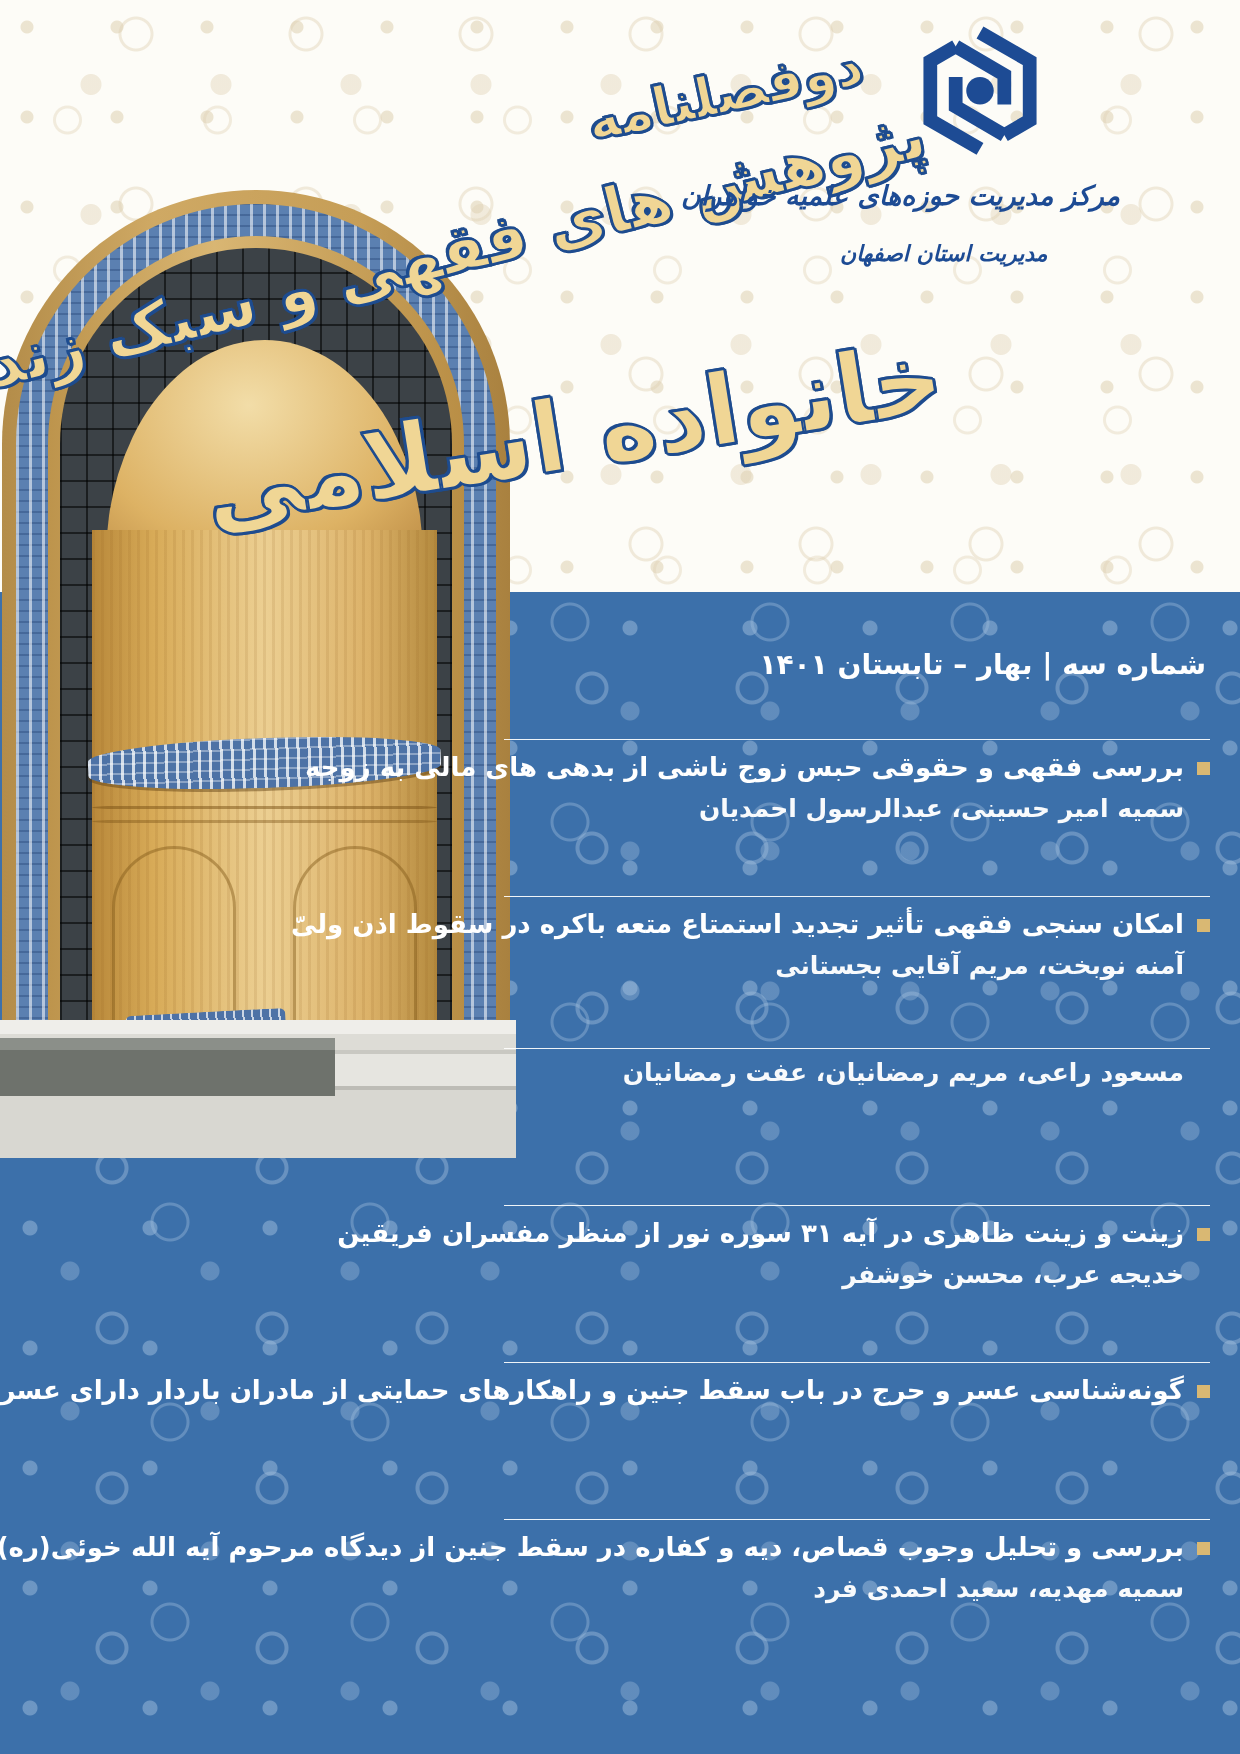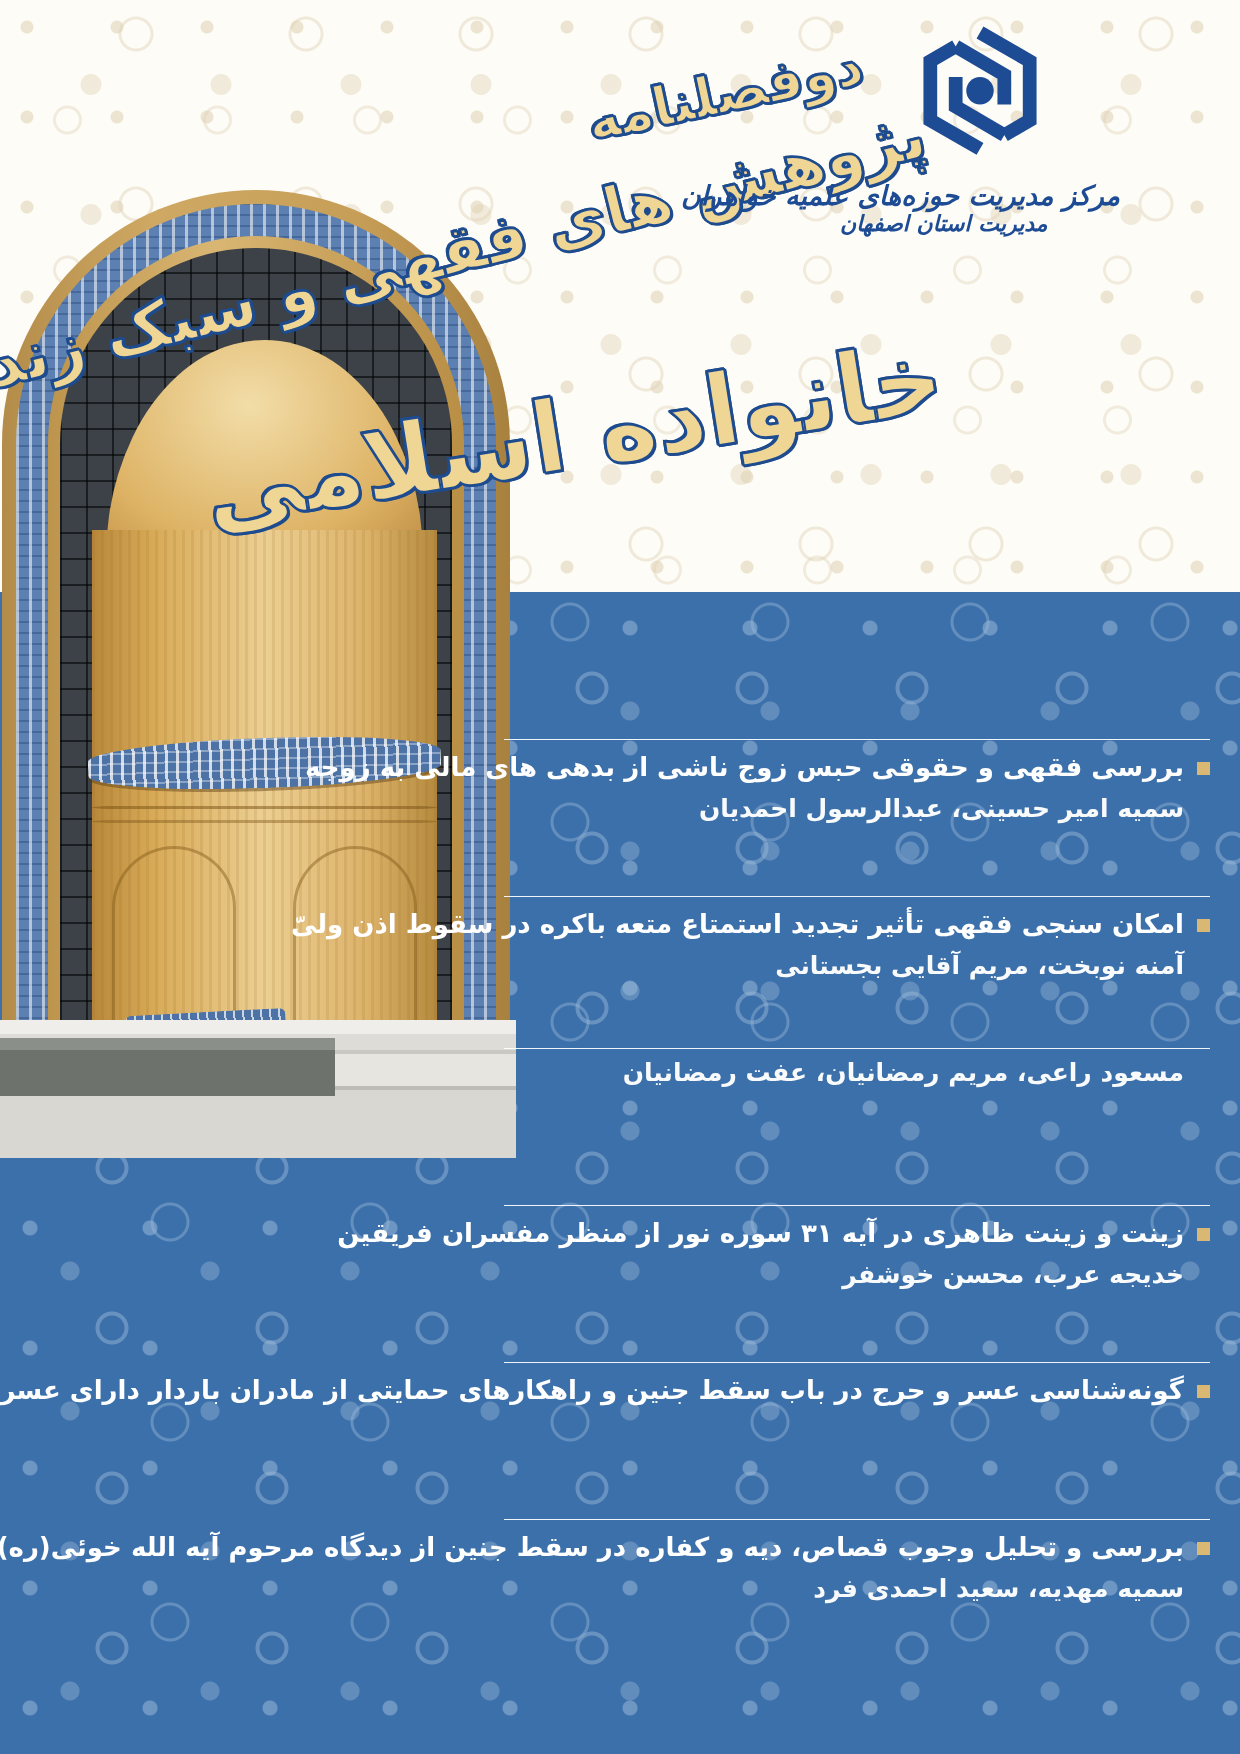--- a/index.html
+++ b/index.html
@@ -20,21 +20,21 @@
       radial-gradient(circle at 25% 30%, rgba(158,188,219,.50) 7px, transparent 8px),
       radial-gradient(circle at 70% 60%, transparent 12px, rgba(158,188,219,.45) 13px, rgba(158,188,219,.45) 16px, transparent 17px),
       radial-gradient(circle at 50% 85%, rgba(158,188,219,.38) 9px, transparent 10px),
       radial-gradient(circle at 85% 15%, transparent 16px, rgba(158,188,219,.40) 17px, rgba(158,188,219,.40) 19px, transparent 20px);
     background-size:120px 120px,160px 160px,140px 140px,200px 200px;}
 
   
   .logo-block{position:absolute;top:22px;left:840px;width:280px;z-index:6;text-align:left;direction:rtl;}
   .logo-block svg{display:block;margin:0 auto;}
   .pub-line1{margin-top:10px;color:#1d4b94;font-weight:bold;font-style:italic;font-size:27px;white-space:nowrap;}
-  .pub-line2{margin-top:0;color:#1d4b94;font-weight:bold;font-style:italic;font-size:22px;white-space:nowrap;}
+  .pub-line2{margin-top:30px;color:#1d4b94;font-weight:bold;font-style:italic;font-size:22px;white-space:nowrap;}
 
   
   .cal{position:absolute;z-index:5;direction:rtl;white-space:nowrap;font-weight:bold;color:#f0d695;
     -webkit-text-stroke:2px #1e4c8f;
     text-shadow:2px 0 0 #1e4c8f,-2px 0 0 #1e4c8f,0 2px 0 #1e4c8f,0 -2px 0 #1e4c8f,2px 2px 0 #1e4c8f,-2px -2px 0 #1e4c8f;}
   .cal-type{top:62px;left:560px;width:330px;font-size:54px;text-align:center;transform:rotate(-12deg);}
   .cal-field{top:185px;left:205px;width:730px;font-size:64px;text-align:center;transform:rotate(-14deg);}
   .cal-main{top:360px;left:415px;width:530px;font-size:98px;text-align:center;transform:rotate(-9deg);}
 
   
@@ -137,20 +137,21 @@
             </div>
           </div>
         </div>
       </div>
     </div>
     <div class="steps">
       <div class="slab"></div>
     </div>
   </div>
 
+  <div class="issue-line">شماره سه | بهار – تابستان ۱۴۰۱</div>
 
   <div class="articles">
       <div class="entry">
         <div class="divider"></div>
         <div class="title-row"><span class="bullet"></span><span>بررسی فقهی و حقوقی حبس زوج ناشی از بدهی های مالی به زوجه</span></div>
         <div class="authors">سمیه امیر حسینی، عبدالرسول احمدیان</div>
       </div>
       <div class="entry">
         <div class="divider"></div>
         <div class="title-row"><span class="bullet"></span><span>امکان سنجی فقهی تأثیر تجدید استمتاع متعه باکره در سقوط اذن ولیّ</span></div>

